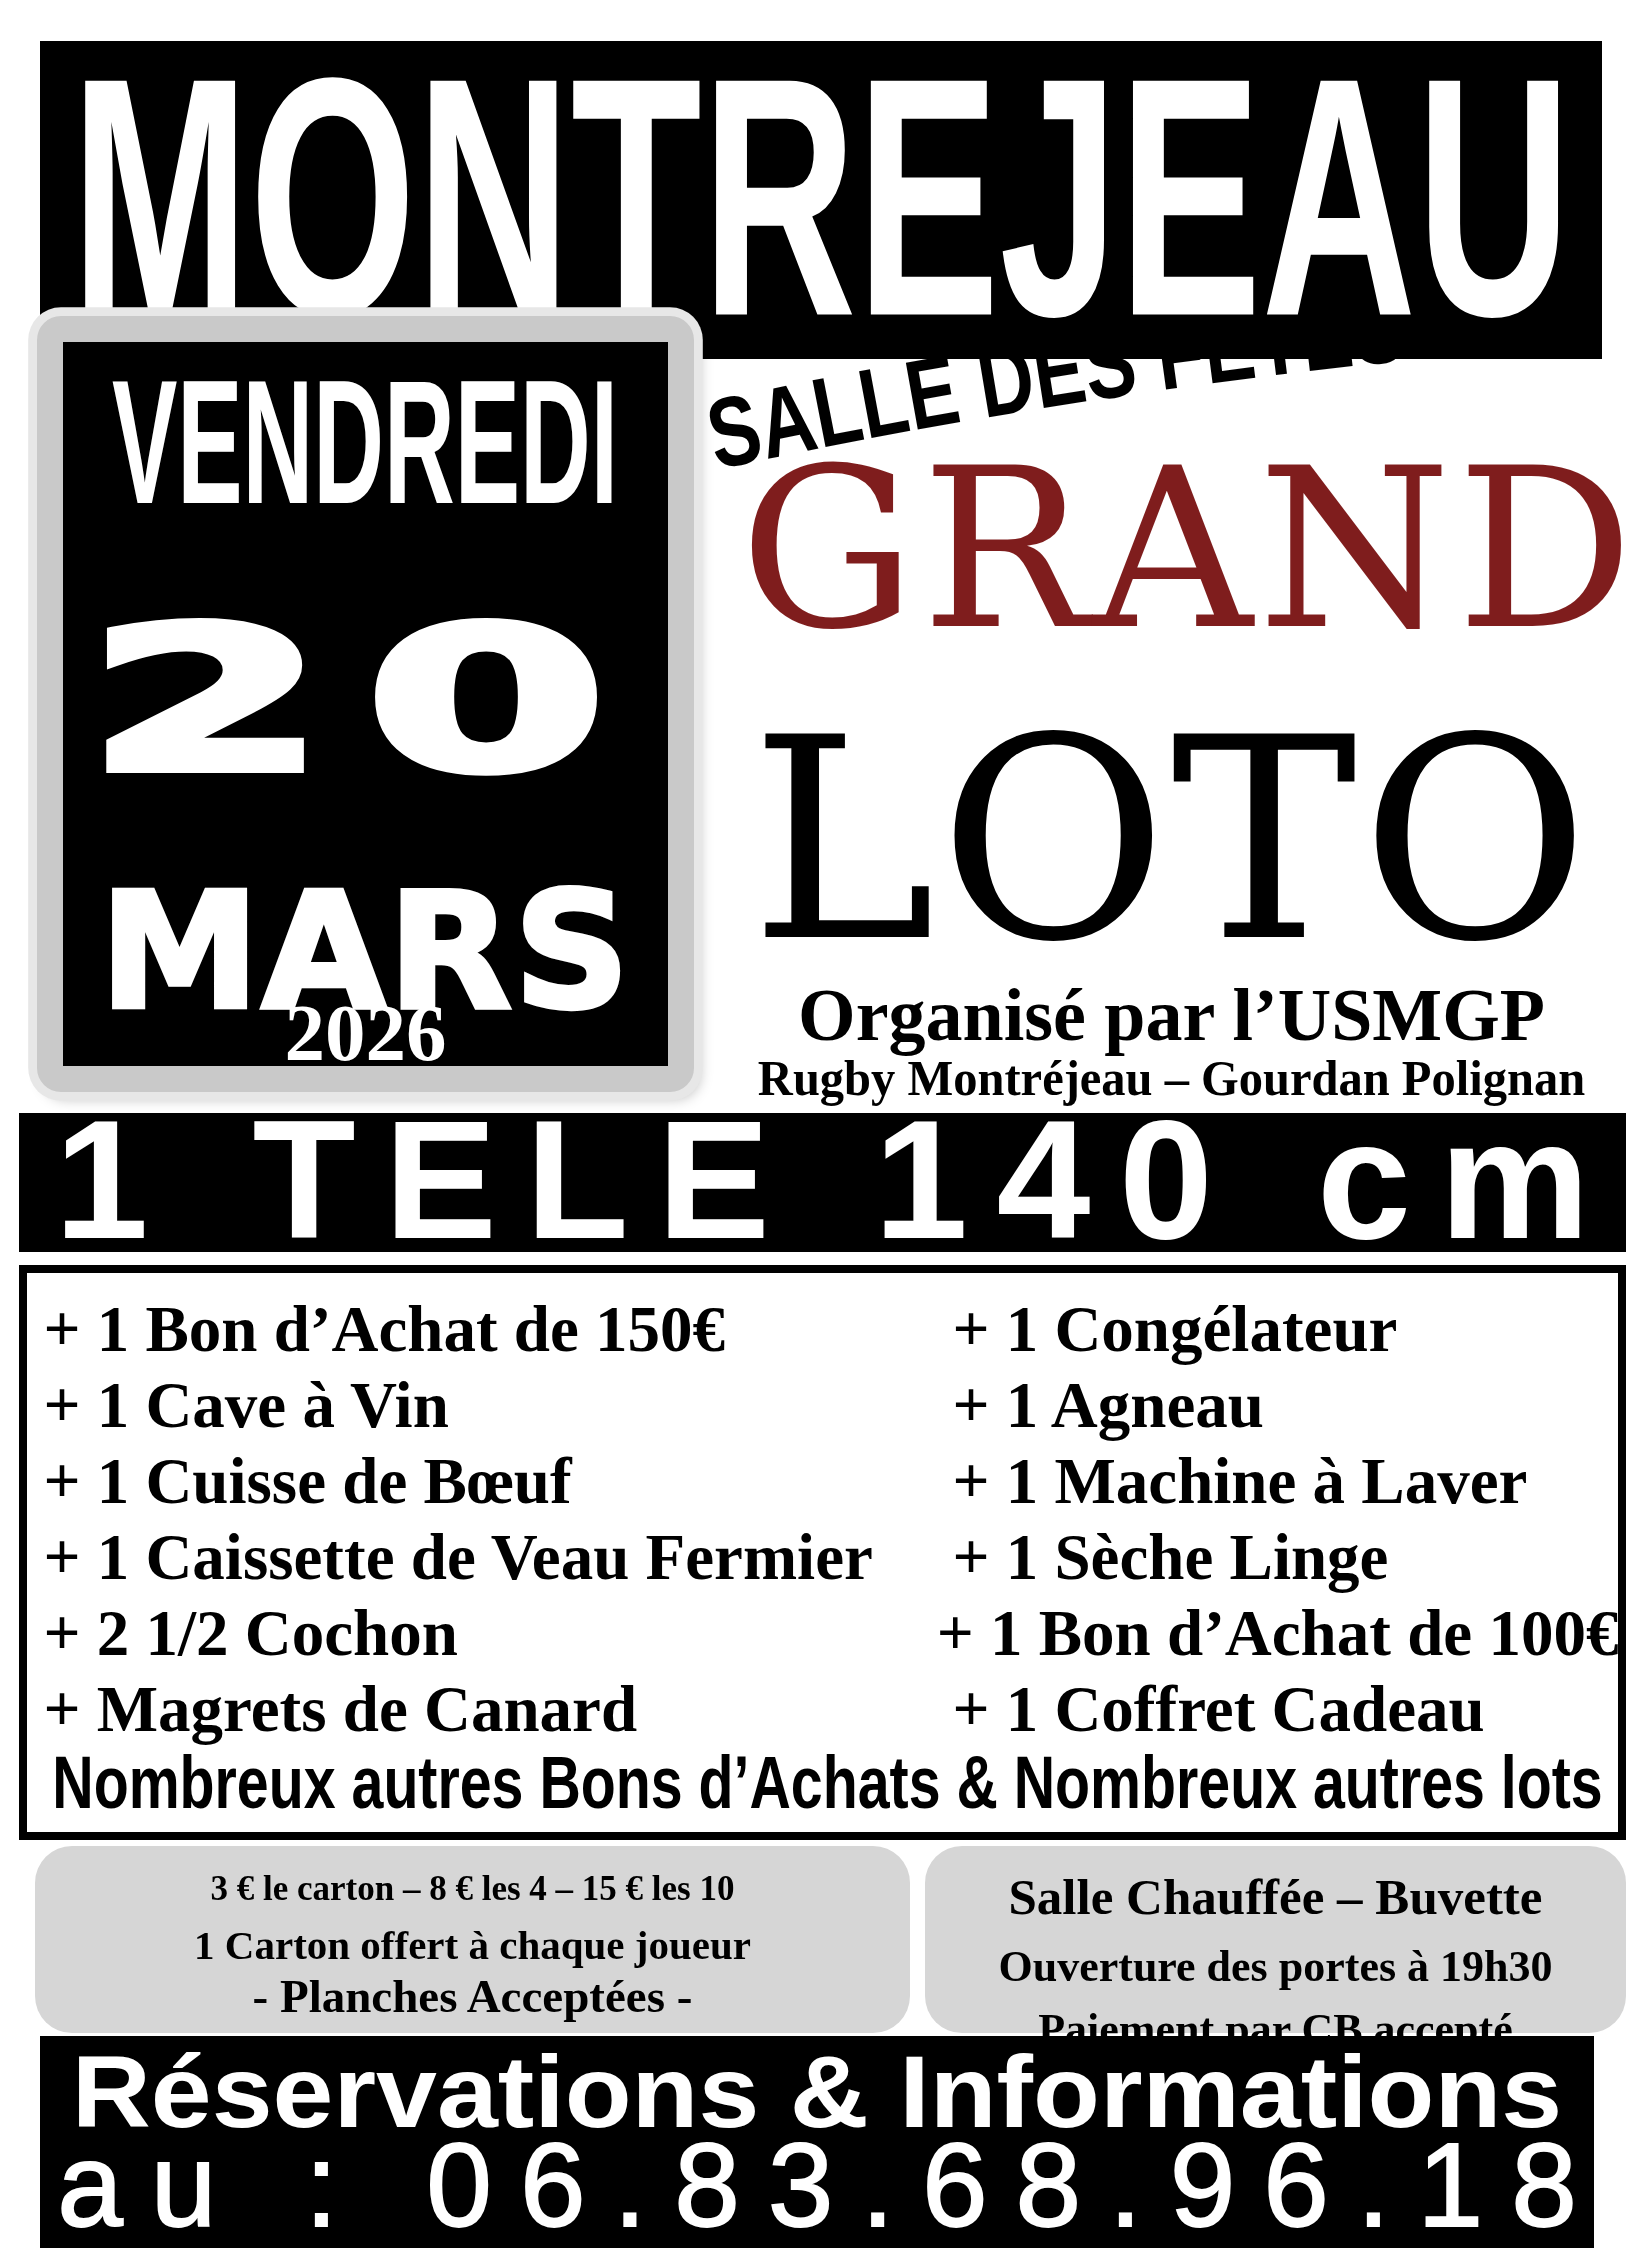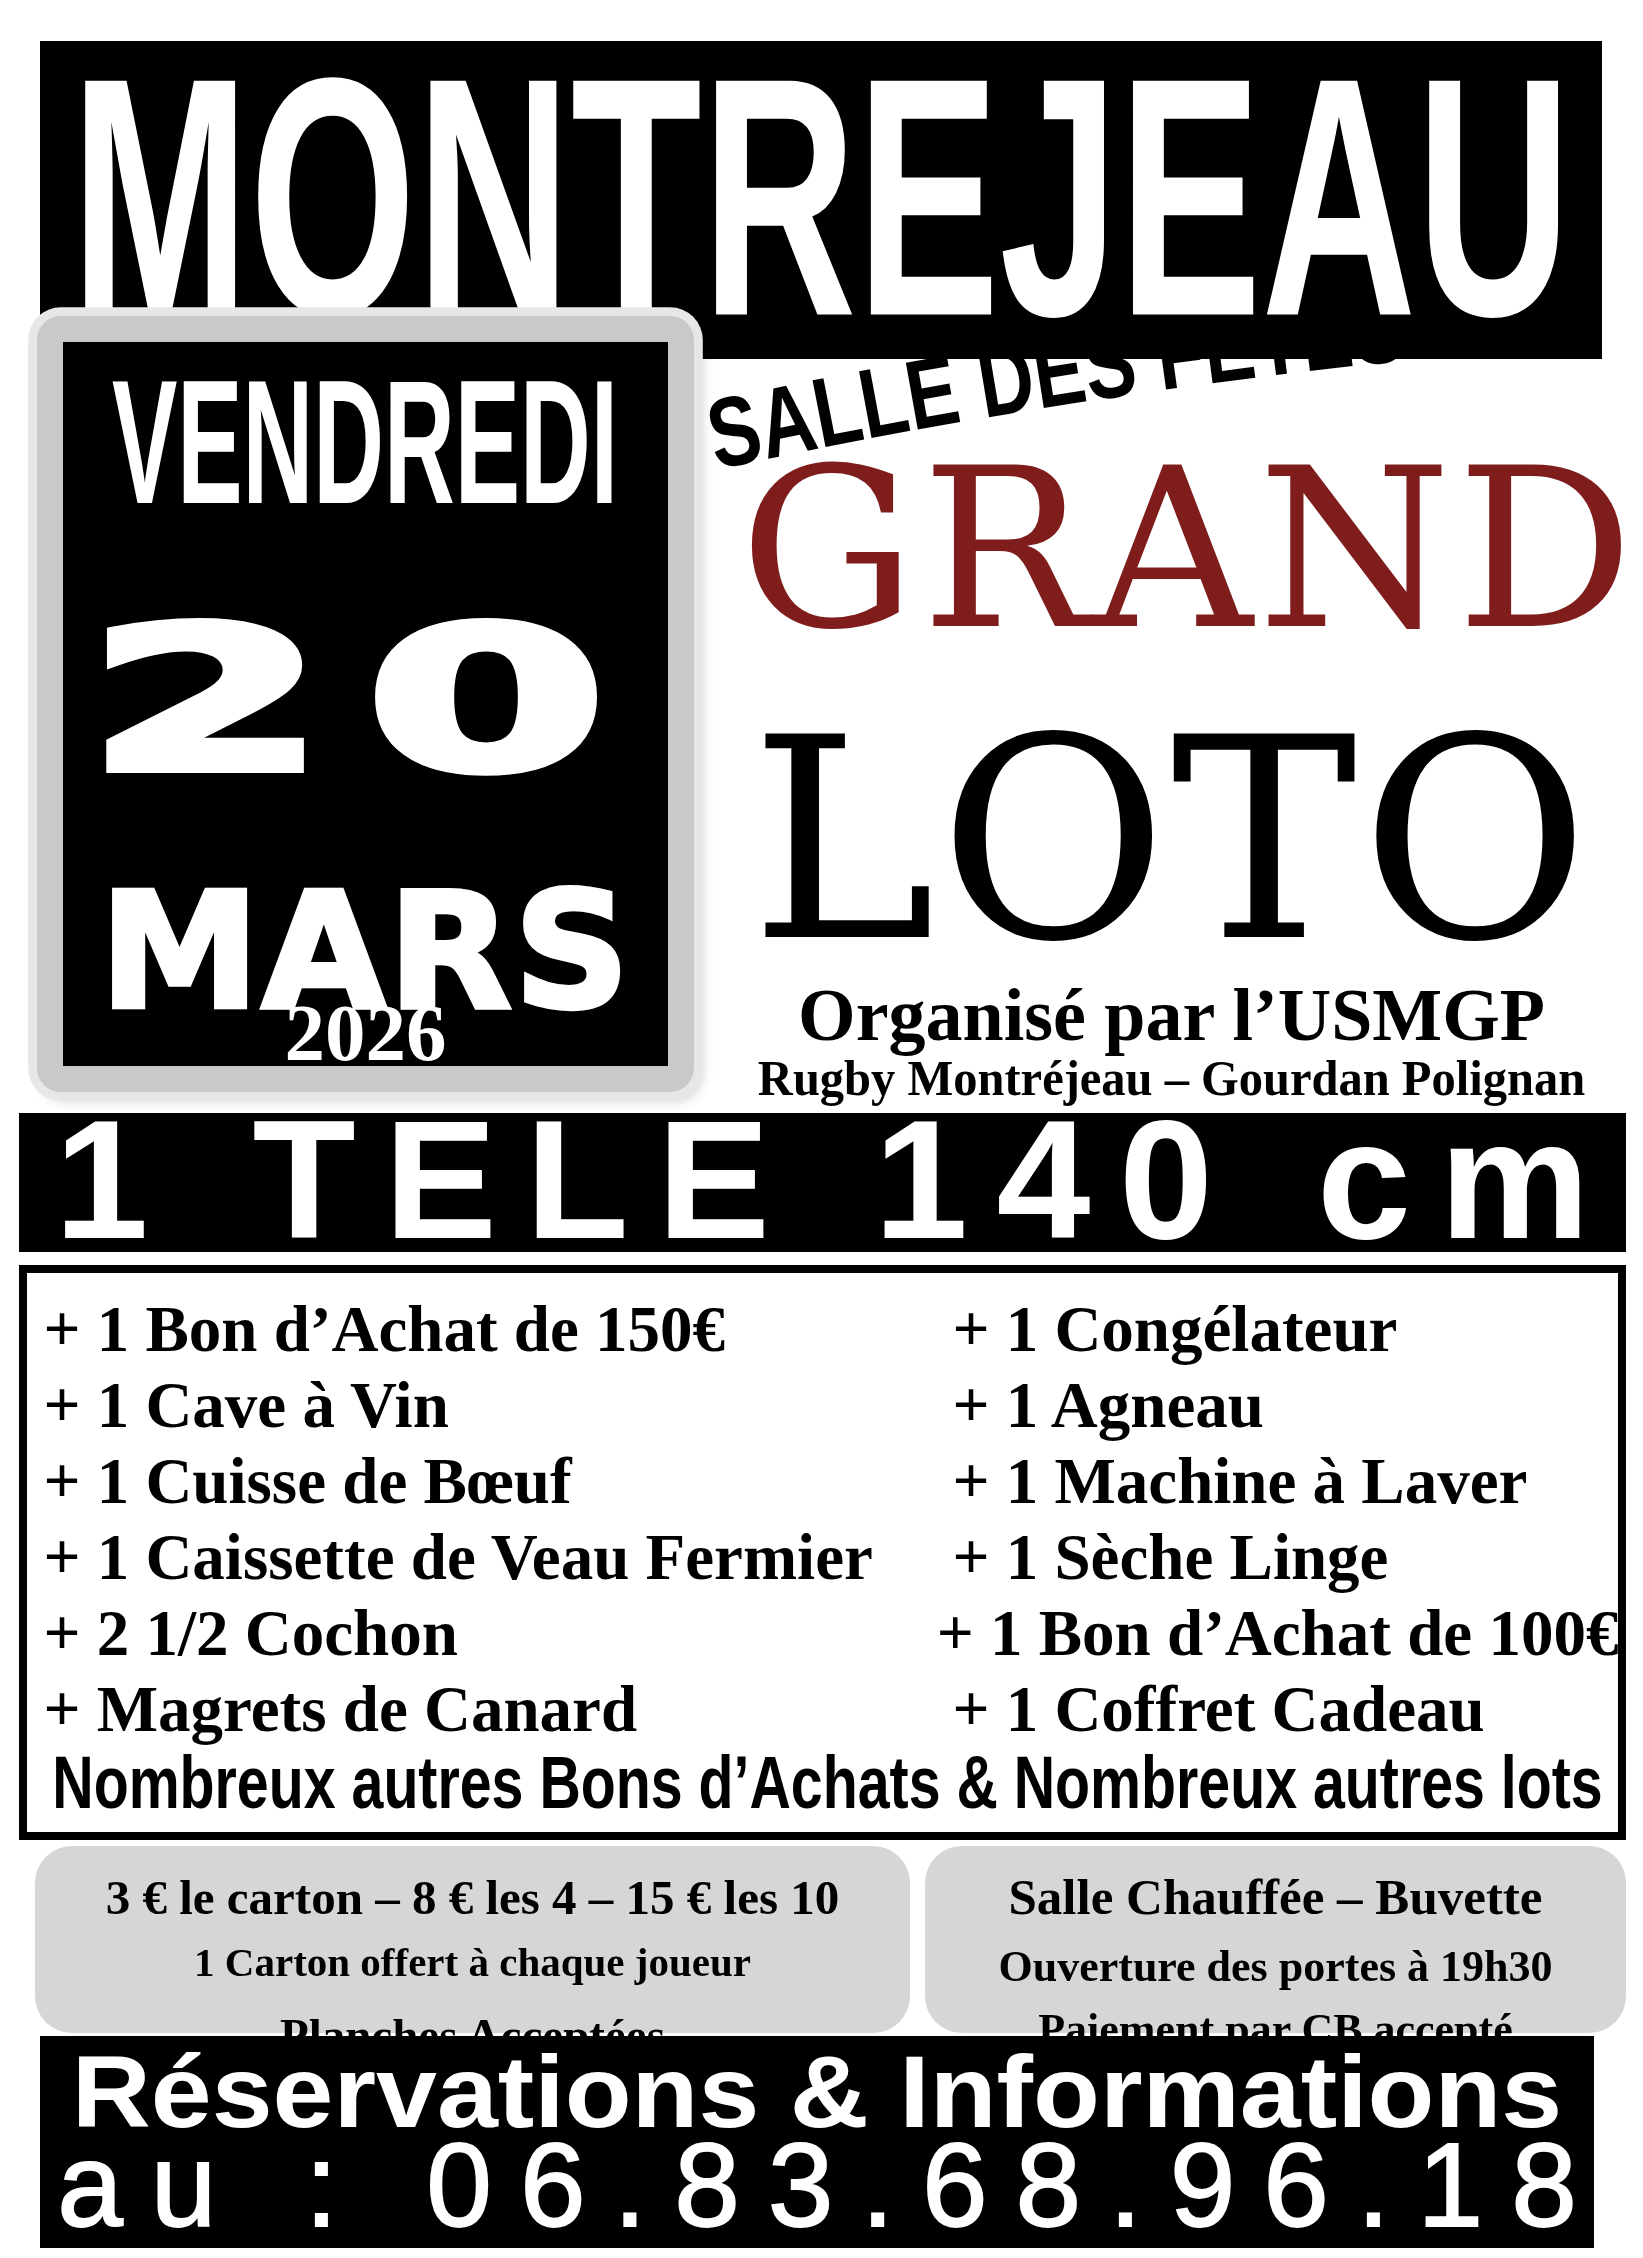--- a/index.html
+++ b/index.html
@@ -33,23 +33,23 @@
   
   .prize-box{border:8px solid #000;box-sizing:border-box;background:#fff;padding:17.6px 0 0 16px;}
   .prize-row{display:flex;white-space:nowrap;}
   .prize-cell{font-family:"Liberation Serif",serif;font-weight:bold;font-size:65px;line-height:76px;color:#000;}
   .prize-cell.left{width:909px;}
   .prize-cell.right{flex:1;}
 
   .gray-box{background:#d6d6d6;border-radius:37px;display:flex;flex-direction:column;
             align-items:center;color:#000;text-align:center;box-sizing:border-box;}
   .gray-box div{font-family:"Liberation Serif",serif;font-weight:bold;white-space:nowrap;}
-  .price-line-1{font-size:49px;margin-top:23px;}
+  .price-line-1{font-size:35px;margin-top:23px;}
   .price-line-2{font-size:41px;margin-top:11.5px;}
-  .price-line-3{font-size:47px;margin-top:22px;}
+  .price-line-3{font-size:47px;}
   .info-line-1{font-size:51px;margin-top:22px;}
   .info-line-2{font-size:44px;margin-top:15px;}
   .info-line-3{font-size:44px;margin-top:11.5px;}
 </style>
 </head>
 <body>
 
 <div class="poster">
 
   <div class="abs band" style="left:40px;top:12.4px;width:1562px;height:318px;margin-top:29px;">

